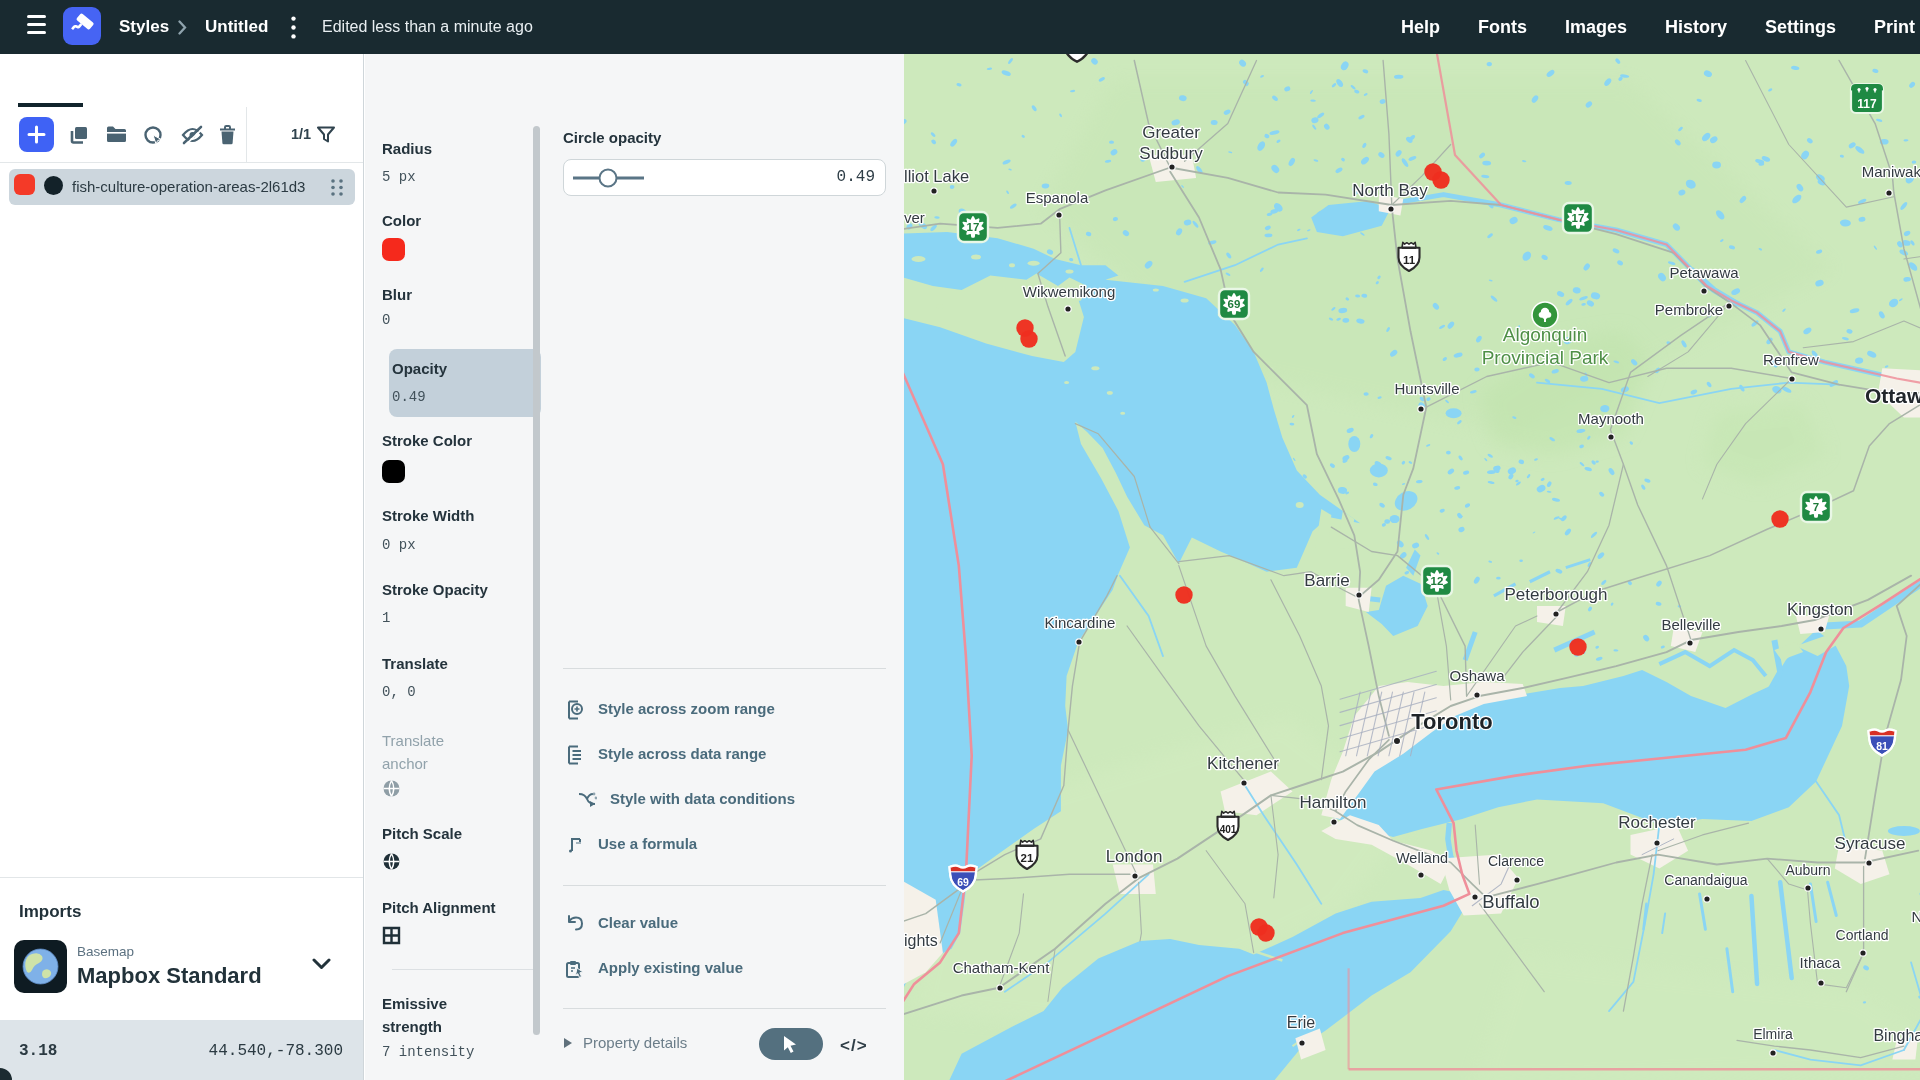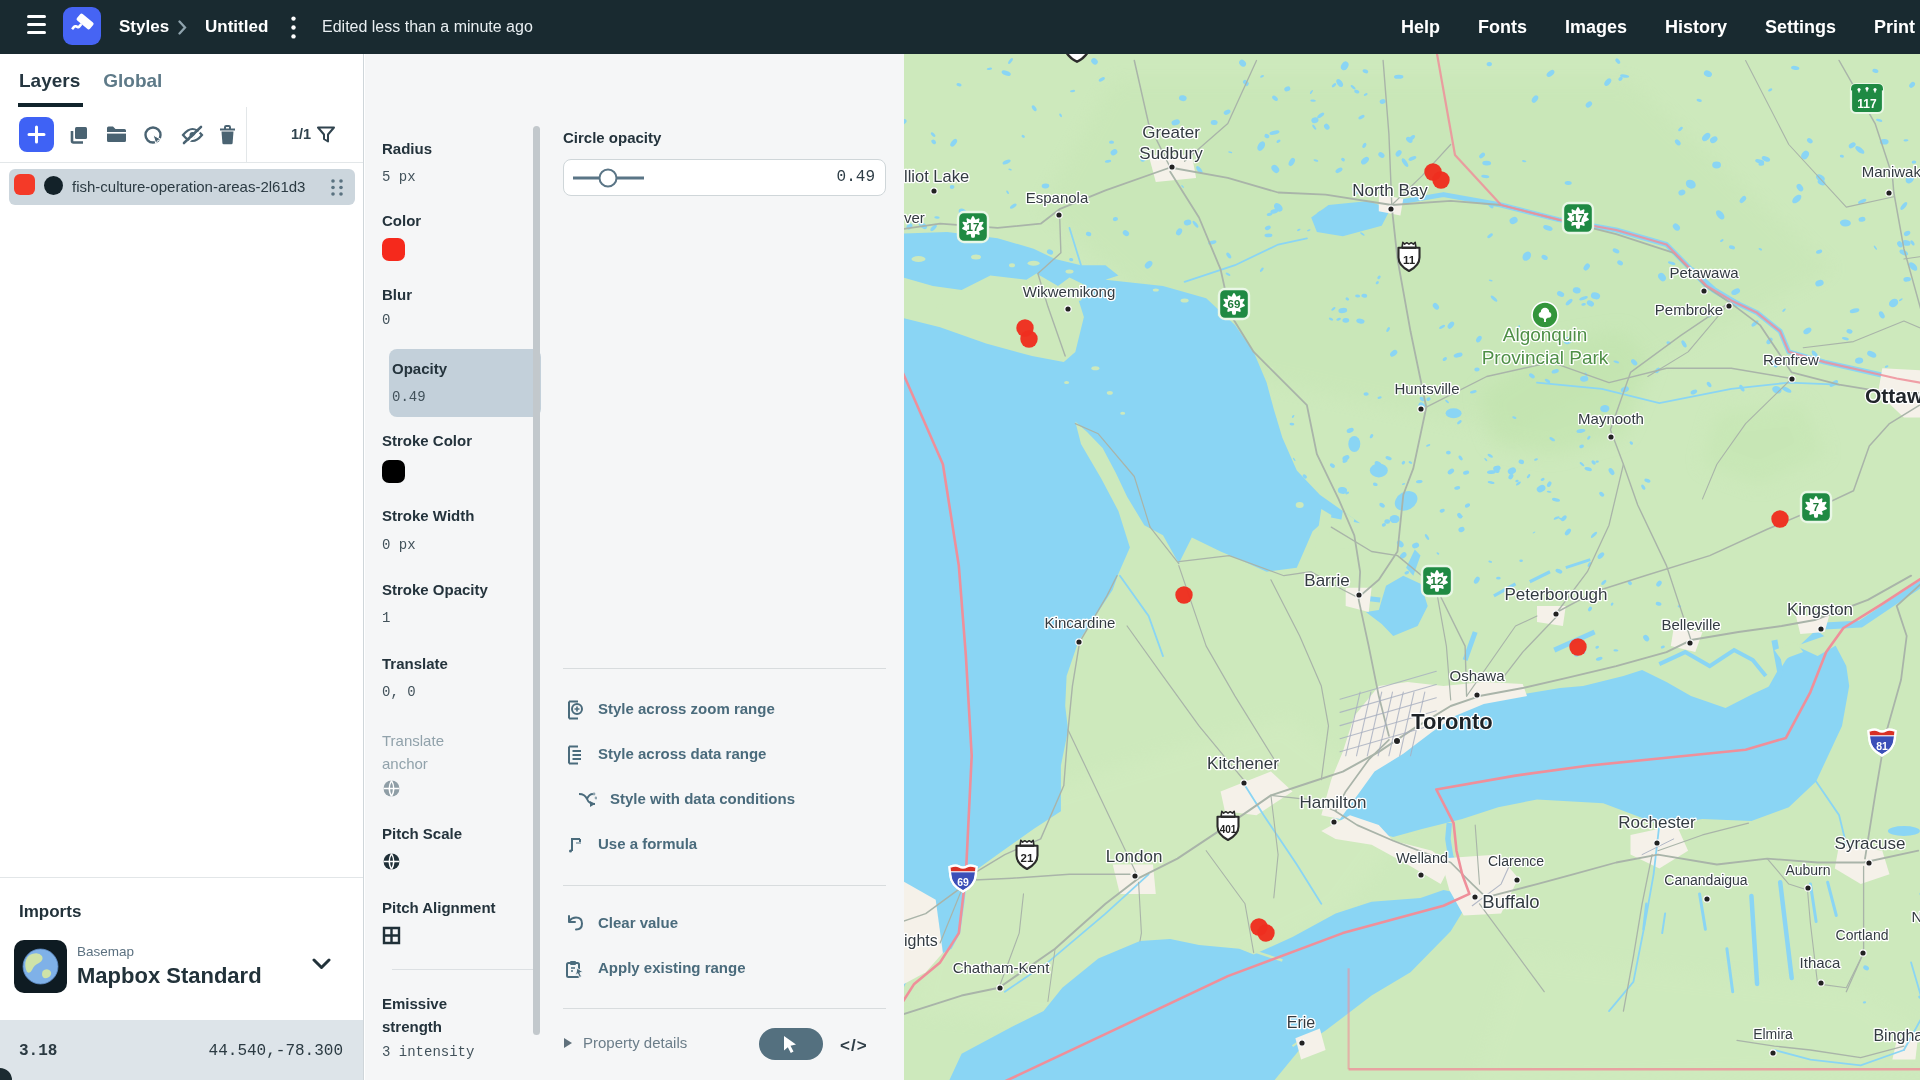--- a/index.html
+++ b/index.html
@@ -836,21 +836,20 @@
       <span>Help</span>
       <span>Fonts</span>
       <span>Images</span>
       <span>History</span>
       <span>Settings</span>
       <span>Print</span>
     </div>
 </div>
 
 <div class="sidebar">
-  <div class="tabs"><span>Layers</span><span class="inactive">Global</span></div>
   <div class="tabunder"></div>
   <div class="toolbar">
     <div class="addbtn">
         <svg width="19" height="19" viewBox="0 0 19 19">
           <path d="M9.5,2 V17 M2,9.5 H17" stroke="#fff" stroke-width="3" stroke-linecap="round"></path>
         </svg>
       </div>
     <div class="tbi" style="left:69px"><svg width="20" height="20" viewBox="0 0 20 20">
           <rect x="6" y="2" width="12" height="12" rx="1.5" fill="#4a6372"></rect>
           <path d="M3,6 V16 Q3,17.5 4.5,17.5 H14" stroke="#4a6372" stroke-width="2.6" fill="none"></path>
@@ -941,21 +940,21 @@
     <div style="position:absolute;left:0;top:745px"><svg width="19" height="19" viewBox="0 0 19 19">
           <circle cx="9.5" cy="9.5" r="8" fill="#203038"></circle>
           <path d="M1.5,9.5 H17.5 M9.5,1.5 Q14,9.5 9.5,17.5 M9.5,1.5 Q5,9.5 9.5,17.5" stroke="#fff" stroke-width="1.4" fill="none"></path>
         </svg></div>
     <div class="prop" style="position:absolute;left:0;top:792px">Pitch Alignment</div>
     <div style="position:absolute;left:0;top:819px"><svg width="19" height="19" viewBox="0 0 19 19">
           <path d="M2,2 H17 V17 H2 Z M9.5,2 V17 M2,9.5 H17" fill="none" stroke="#203038" stroke-width="2.4"></path>
         </svg></div>
     <div class="seldiv" style="top:862px"></div>
     <div class="prop" style="position:absolute;left:0;top:885px;line-height:23px">Emissive<br>strength</div>
-    <div class="pval" style="position:absolute;left:0;top:937px">3 intensity</div>
+    <div class="pval" style="position:absolute;left:0;top:937px">7 intensity</div>
   </div>
   <div class="scroll"></div>
   <div class="rightcol">
     <div class="prop" style="position:absolute;left:0;top:22px;font-size:15px">Circle opacity</div>
     <div class="sliderbox">
       <svg style="position:absolute;left:7px;top:6px" width="90" height="24" viewBox="0 0 90 24">
           <line x1="2" y1="12" x2="73" y2="12" stroke="#5a7586" stroke-width="3.2"></line>
           <circle cx="37" cy="12" r="8.5" fill="#fff" stroke="#5a7586" stroke-width="2"></circle>
         </svg>
       <div class="mono" style="position:absolute;right:10px;top:8px;font-size:16px;color:#2f3e47">0.49</div>
@@ -1001,21 +1000,21 @@
         </svg>
         <span>Clear value</span>
       </div>
     <div class="ropt" style="position:absolute;left:2px;top:852px">
         <svg width="20" height="20" viewBox="0 0 20 20">
           <rect x="2" y="4" width="12" height="14" rx="1.5" stroke="#4a6b7c" stroke-width="2" fill="none"></rect>
           <rect x="5" y="2" width="6" height="4" rx="1" fill="#4a6b7c"></rect>
           <path d="M6,9 H10 M6,12 H8" stroke="#4a6b7c" stroke-width="1.6"></path>
           <path d="M12,9 L18,13 L14.8,13.8 L16.5,17.5 L14.5,18.5 L12.8,14.7 L10.5,16.5 Z" fill="#4a6b7c" stroke="#f5f6f7" stroke-width="1"></path>
         </svg>
-        <span>Apply existing range</span>
+        <span>Apply existing value</span>
       </div>
     <div class="rdiv" style="position:absolute;left:0;top:901px;width:323px"></div>
     <div class="pdetails">
         <svg width="10" height="12" viewBox="0 0 10 12">
           <path d="M1,1 L9,6 L1,11 Z" fill="#5f707b"></path>
         </svg>
         <span>Property details</span>
       </div>
     <div class="pill">
         <svg style="position:absolute;left:22px;top:7px" width="18" height="19" viewBox="0 0 18 19">

